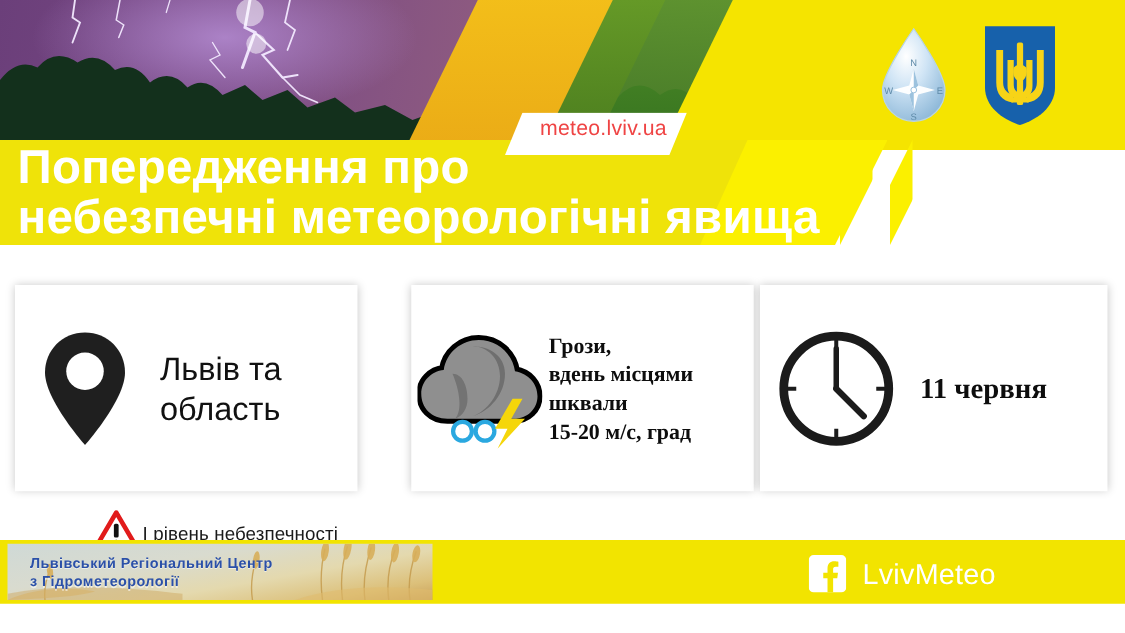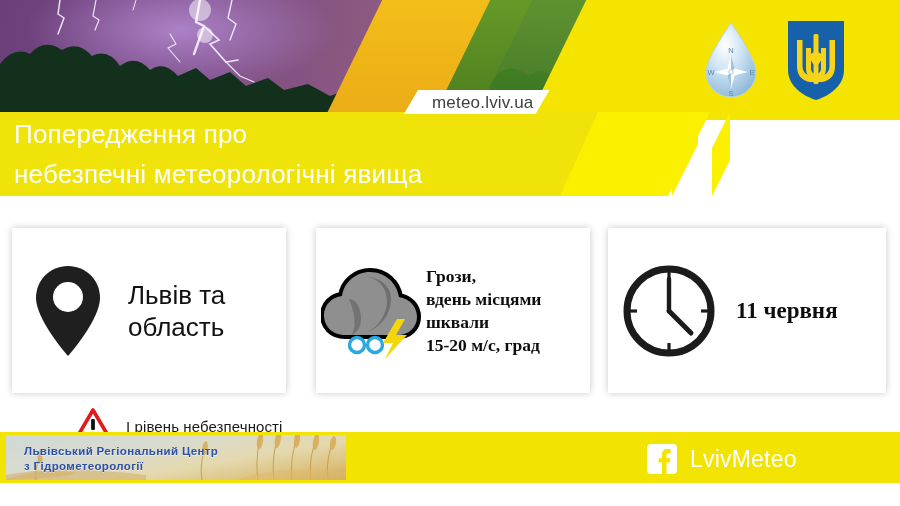--- a/index.html
+++ b/index.html
@@ -58,24 +58,24 @@
     width: 430px; height: 180px;
     background: #f5e400;
     transform: skewX(-26deg);
     transform-origin: top left;
   }
 
   
   .url-badge {
     position: absolute;
     left: 404px; top: 90px;
-    height: 24px;
+    height: 34px;
     padding: 0 16px 0 28px;
     background: #ffffff;
-    color: #404040;
+    color: #ef4444;
     font-size: 17px;
     line-height: 26px;
     letter-spacing: .2px;
     z-index: 6;
     clip-path: polygon(14px 0, 100% 0, calc(100% - 14px) 100%, 0 100%);
   }
 
   
   .title-band {
     position: absolute;
@@ -100,22 +100,22 @@
     background: #fbf000;
     z-index: 5;
   }
   .stripe.s1 { left: 672px; width: 26px; clip-path: polygon(42px 0,100% 0,calc(100% - 42px) 100%,0 100%); }
   .stripe.s2 { left: 712px; width: 18px; clip-path: polygon(42px 0,100% 0,calc(100% - 42px) 100%,0 100%); }
   .title-text {
     position: absolute;
     left: 14px; top: 114px;
     z-index: 7;
     color: #ffffff;
-    font-size: 26px;
-    font-weight: 400;
+    font-size: 38px;
+    font-weight: 700;
     line-height: 40px;
     letter-spacing: .2px;
     white-space: pre-line;
   }
 
   
   .emblem {
     position: absolute;
     z-index: 8;
   }
@@ -131,21 +131,21 @@
   .card {
     position: absolute;
     top: 0;
     height: 165px;
     background: #ffffff;
     box-shadow: 0 0 7px rgba(0,0,0,.22);
     display: flex;
     align-items: center;
   }
   .card.location { left: 12px;  width: 274px; }
-  .card.weather  { left: 316px; width: 274px; }
+  .card.weather  { left: 329px; width: 274px; }
   .card.date     { left: 608px; width: 278px; }
 
   .card-icon { flex: 0 0 auto; display: flex; align-items: center; justify-content: center; }
   .card-text { flex: 1 1 auto; }
 
   .loc-text {
     font-size: 26px;
     color: #111;
     line-height: 32px;
     white-space: pre-line;
@@ -166,21 +166,21 @@
     color: #0d0d0d;
     padding-left: 6px;
   }
 
   
   .danger-row {
     position: absolute;
     left: 74px; top: 408px;
     display: flex;
     align-items: center;
-    gap: 14px;
+    gap: 2px;
   }
   .danger-text {
     font-size: 15px;
     color: #1a1a1a;
     letter-spacing: .1px;
   }
 
   
   .footer {
     position: absolute;

